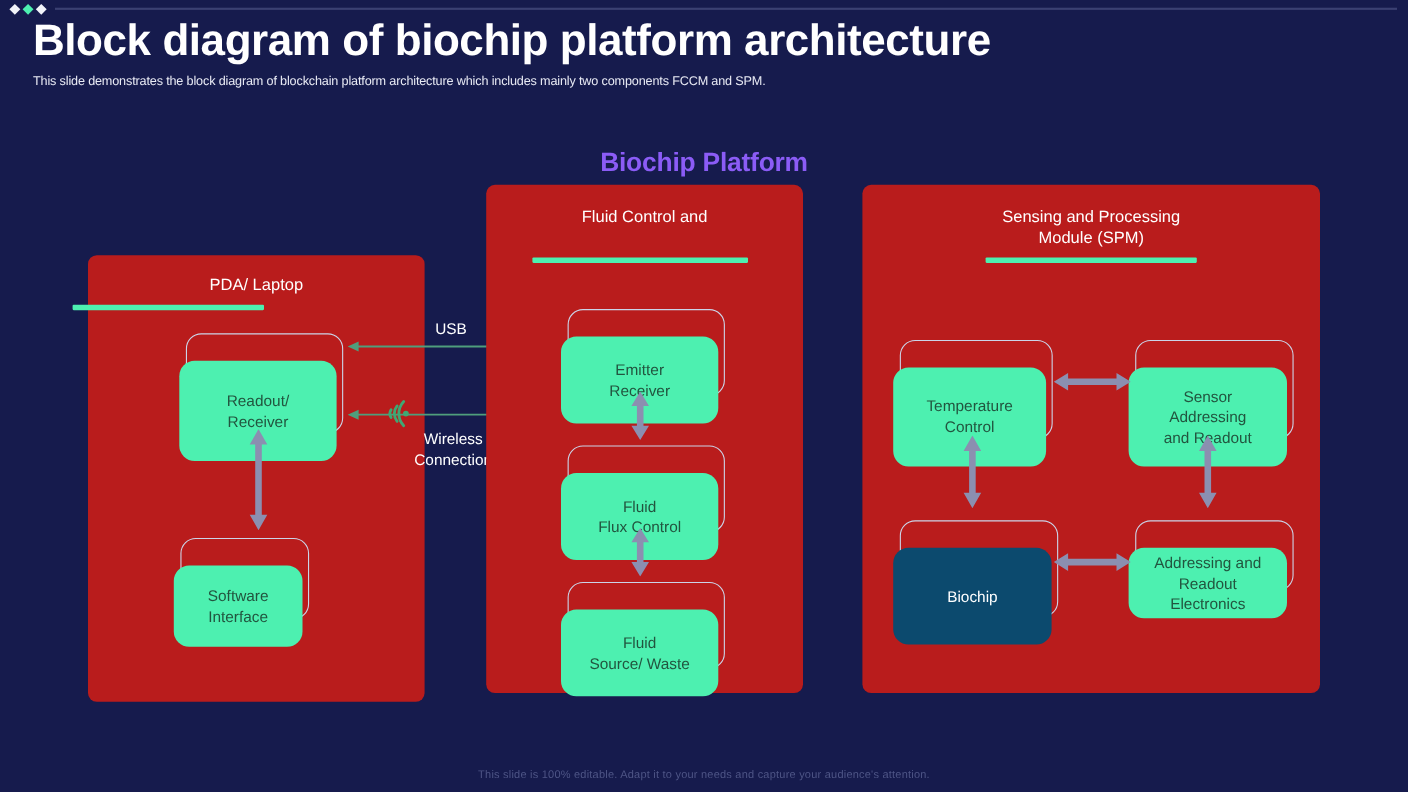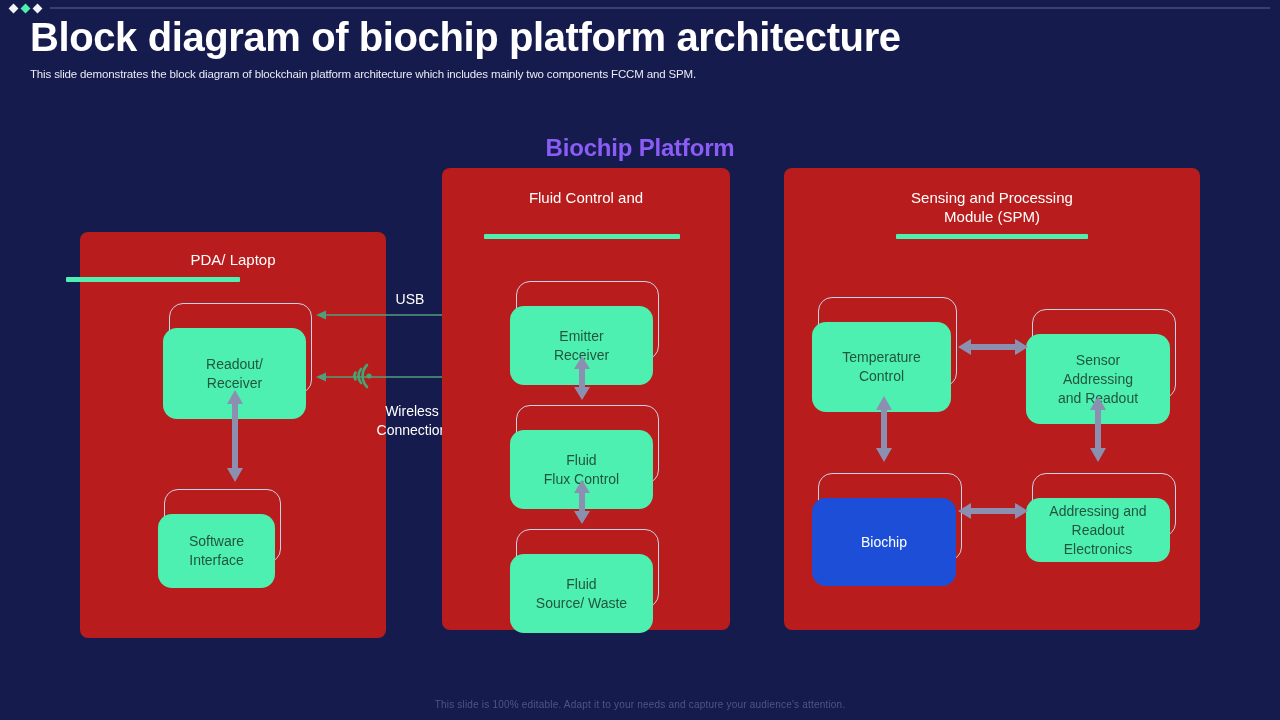--- a/index.html
+++ b/index.html
@@ -56,46 +56,46 @@
   .node .ghost{
     position:absolute;left:6px;top:7px;width:100%;height:100%;
     border:1.4px solid #CBD4E8;border-radius:14px;box-sizing:border-box;
   }
   .node .body{
     position:absolute;left:0;top:0;width:100%;height:100%;
     background:#4DF0B0;border-radius:14px;box-sizing:border-box;
     display:flex;align-items:center;justify-content:center;text-align:center;
     color:#22553F;font-size:14px;line-height:19px;margin-top:32px;
   }
-  .node.blue .body{background:#1d4ed8;color:#FFFFFF;}
+  .node.blue .body{background:#0c4a6e;color:#FFFFFF;}
   .node.blue .ghost{border-color:#CBD4E8;}
 
   
   #node-pda-emitter{left:163px;top:296px;width:143px;height:91px;}
   #node-software{left:158px;top:482px;width:117px;height:74px;}
   
   #node-fccm-emitter{left:510px;top:274px;width:143px;height:79px;}
   #node-flux{left:510px;top:398px;width:143px;height:79px;}
   #node-source{left:510px;top:522px;width:143px;height:79px;}
   
-  #node-temp{left:812px;top:290px;width:139px;height:90px;}
+  #node-temp{left:812px;top:302px;width:139px;height:90px;}
   #node-sensor{left:1026px;top:302px;width:144px;height:90px;}
   #node-biochip{left:812px;top:466px;width:144px;height:88px;}
   #node-addr{left:1026px;top:466px;width:144px;height:64px;}
 
   
   .arrow{position:absolute;}
   .arrow svg{display:block;}
 
   
   .glink{position:absolute;}
 
   .conn-label{position:absolute;color:#FFFFFF;font-size:14px;text-align:center;line-height:19px;}
   #label-usb{left:360px;top:290px;width:100px;}
-  #label-wireless{left:352px;top:390px;width:120px;margin-top:12px;}
+  #label-wireless{left:352px;top:390px;width:120px;}
 
   
   .footer{
     position:absolute;left:0;top:699px;width:1280px;text-align:center;
     font-size:10px;color:#4E5586;letter-spacing:0.2px;
   }
 </style>
 </head>
 <body>
 

